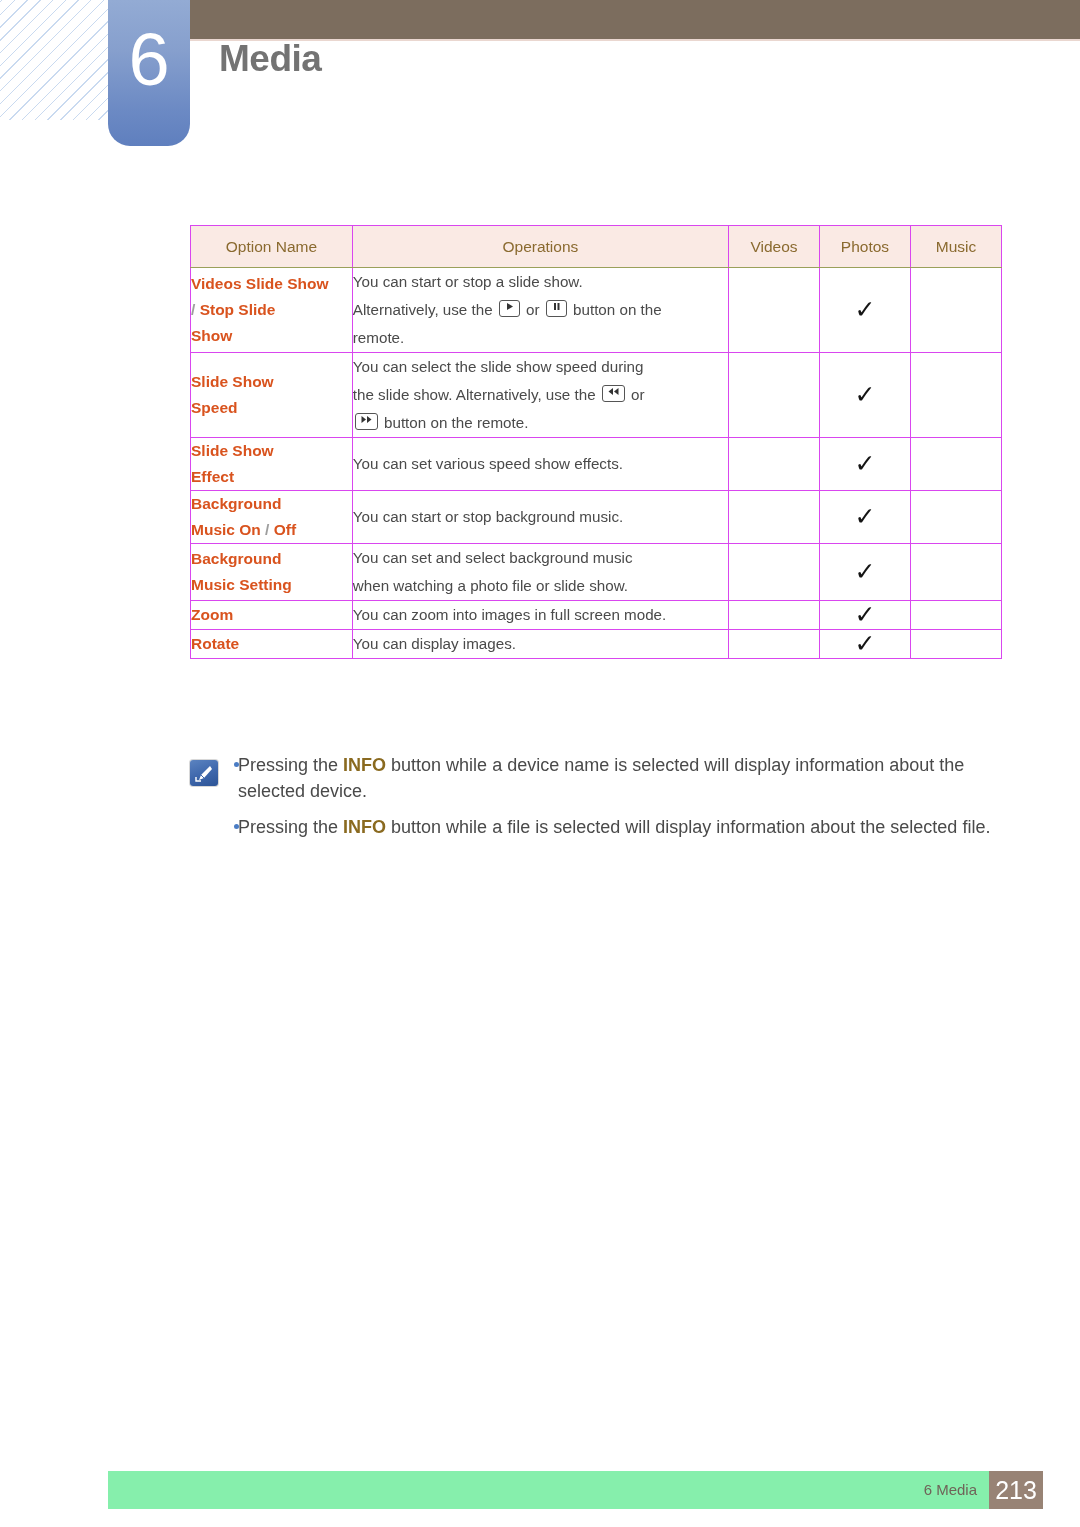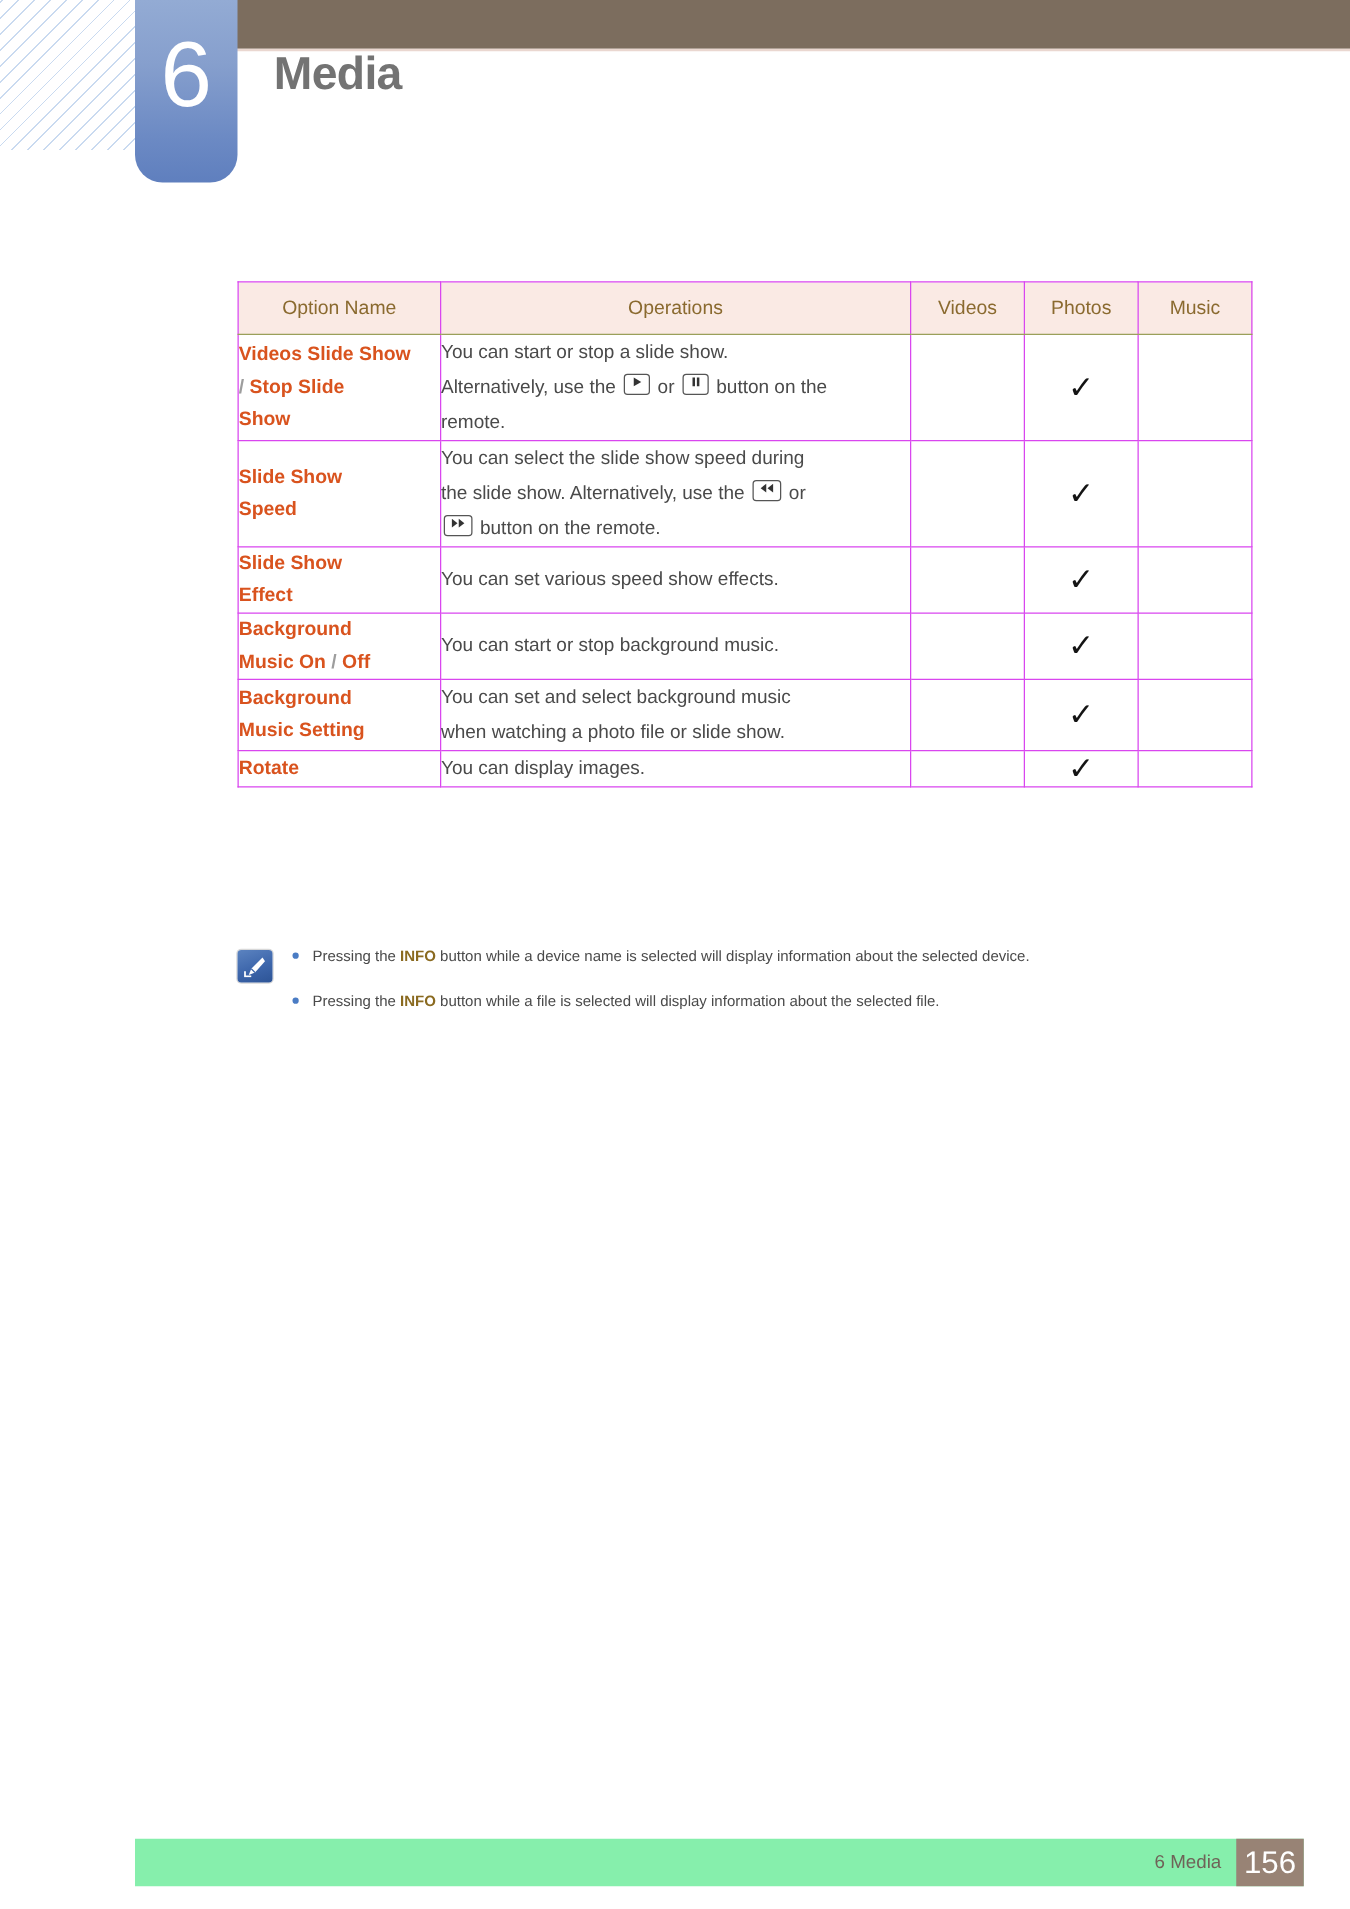--- a/index.html
+++ b/index.html
@@ -149,23 +149,23 @@
     box-shadow: 0 0 0 1px #d8d8d8;
   }
   .note-icon svg { position: absolute; left: 5px; top: 4px; }
   .note-list {
     margin: 0;
     padding: 0;
     list-style: none;
   }
   .note-list li {
     position: relative;
-    padding-left: 60px;
+    padding-left: 48px;
     color: #4a4a4a;
-    font-size: 12px;
+    font-size: 18px;
     line-height: 26px;
     margin-bottom: 10px;
   }
   .note-list li .bullet {
     position: absolute;
     left: 44px;
     top: 10px;
     width: 5px; height: 5px;
     border-radius: 50%;
     background: #4a7cc4;
@@ -301,20 +301,31 @@
           <td class="oper">
             <div>You can set and select background music</div>
             <div>when watching a photo file or slide show.</div>
           </td>
           <td class="mark"></td>
           <td class="mark"><span class="check">✓</span></td>
           <td class="mark"></td>
         </tr>
         <tr>
           <td class="opt">
+            <div>Zoom</div>
+          </td>
+          <td class="oper">
+            <div>You can zoom into images in full screen mode.</div>
+          </td>
+          <td class="mark"></td>
+          <td class="mark"><span class="check">✓</span></td>
+          <td class="mark"></td>
+        </tr>
+        <tr>
+          <td class="opt">
             <div>Rotate</div>
           </td>
           <td class="oper">
             <div>You can display images.</div>
           </td>
           <td class="mark"></td>
           <td class="mark"><span class="check">✓</span></td>
           <td class="mark"></td>
         </tr>
       </tbody>
@@ -330,14 +341,14 @@
     </svg>
   </div>
   <ul class="note-list" id="note-list">
       <li><span class="bullet"></span>Pressing the <span class="info-kw">INFO</span> button while a device name is selected will display information about the selected device.</li>
       <li><span class="bullet"></span>Pressing the <span class="info-kw">INFO</span> button while a file is selected will display information about the selected file.</li>
     </ul>
 </div>
 
 <div class="footer">
   <div class="footer-label">6 Media</div>
-  <div class="footer-page">156</div>
+  <div class="footer-page">213</div>
 </div>
 
 </body></html>

